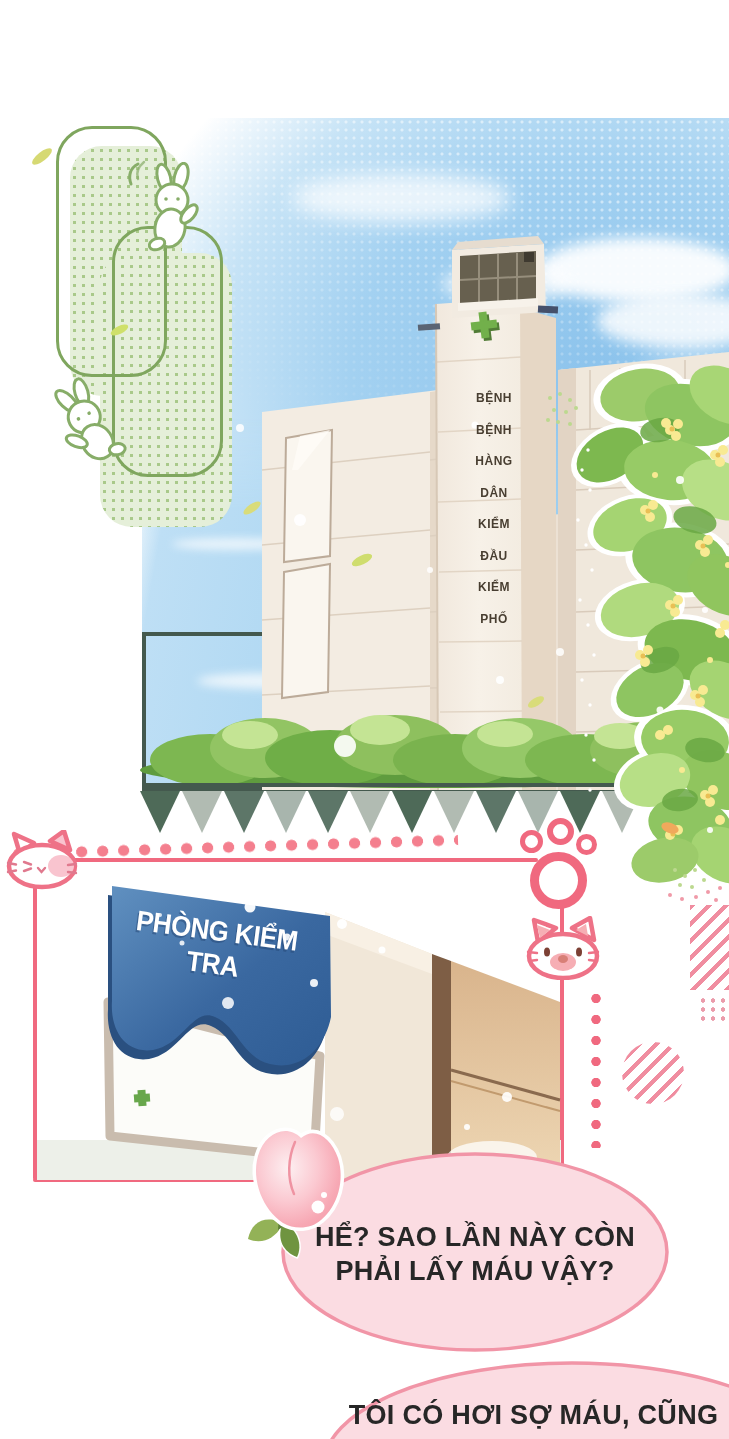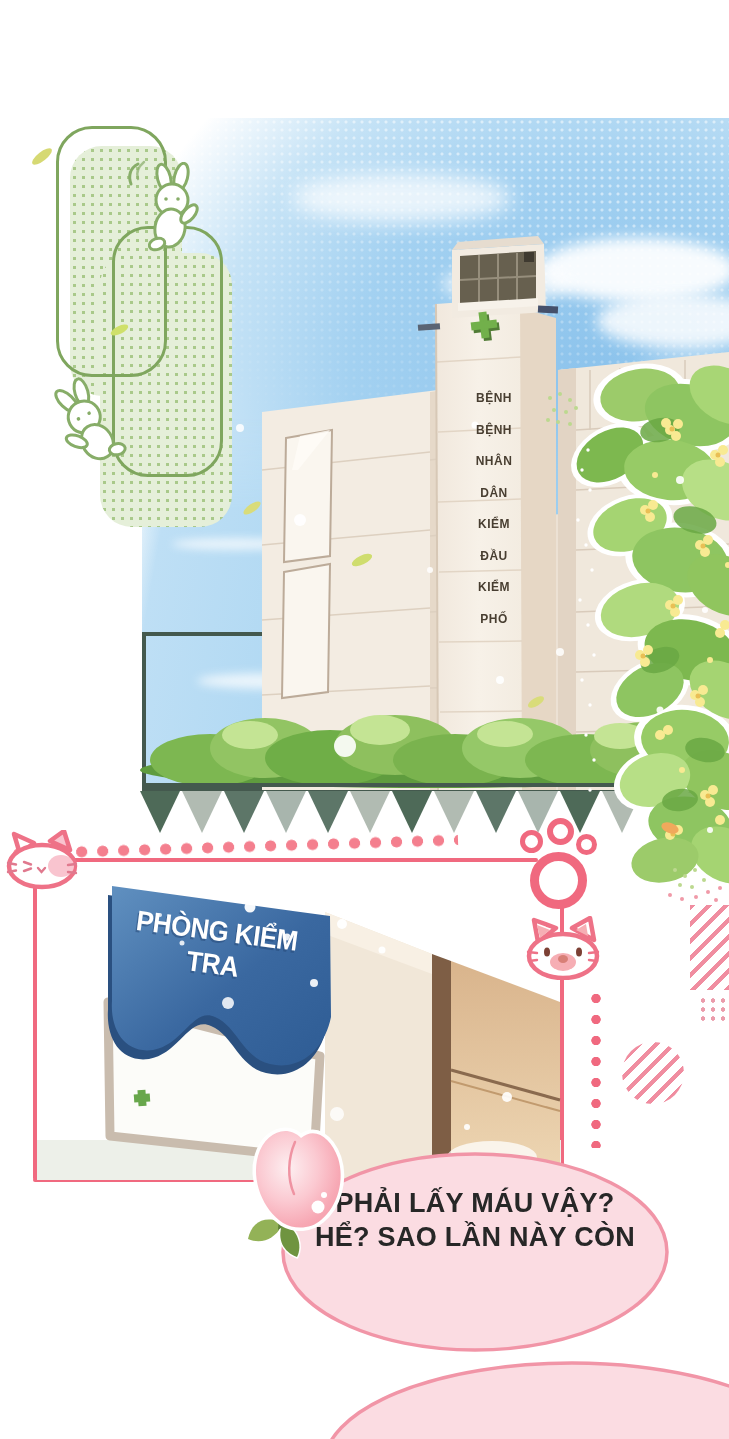--- a/index.html
+++ b/index.html
@@ -44,21 +44,21 @@
   .scatter{background-image:radial-gradient(circle, #eb9cab 2px, rgba(0,0,0,0) 2.4px);background-size:10px 9px;}
   
   #tower-text{left:452px;top:383px;width:84px;text-align:center;color:#483e31;
     font-size:12px;font-weight:700;line-height:31.5px;letter-spacing:.5px;}
   #tower-text span{display:block;}
   #sign-text{left:116px;top:901px;width:208px;text-align:center;color:#fff;
     font-size:26px;font-weight:700;letter-spacing:-.5px;transform:rotate(7.5deg) scaleY(1.08);
     transform-origin:left top;text-shadow:-1px 2px 0 rgba(35,70,115,.5);}
   .bubble-text{color:#272727;font-size:27px;font-weight:700;text-align:center;letter-spacing:.3px;}
   #b1l1{left:295px;top:1214px;width:360px;margin-top:8px;}
-  #b1l2{left:295px;top:1188px;width:360px;}
+  #b1l2{left:295px;top:1256px;width:360px;}
   #b2l1{left:338px;top:1400px;width:391px;}
 </style>
 </head>
 <body>
 
 <div id="stage">
 
   <div id="sky" class="abs">
     <div class="sky-base"></div>
     <div class="sky-low"></div>
@@ -229,21 +229,21 @@
       <circle cx="500" cy="680" r="4" opacity=".9"></circle>
         <circle cx="560" cy="652" r="4" opacity=".85"></circle>
       <circle cx="430" cy="570" r="3" opacity=".85"></circle>
         <circle cx="620" cy="470" r="3.5" opacity=".8"></circle>
     </g>
   </svg>
 
   <div id="tower-text" class="abs">
     <span>BỆNH</span>
     <span>BỆNH</span>
-    <span>NHÂN</span>
+    <span>HÀNG</span>
     <span>DÂN</span>
     <span>KIỂM</span>
     <span>ĐẦU</span>
     <span>KIỂM</span>
     <span>PHỐ</span>
   </div>
 
   <div class="frame1-bottom abs" style="left:142px;top:783px;width:573px;height:4px;"></div>
 
   <div id="pennants" class="abs">
@@ -522,20 +522,21 @@
       <ellipse cx="475" cy="112" rx="192" ry="98"></ellipse>
       <ellipse cx="572" cy="325" rx="248" ry="102"></ellipse>
     </g>
     <g fill="none" stroke="#f195a7" stroke-width="3.5">
       <ellipse cx="475" cy="112" rx="192" ry="98"></ellipse>
       <ellipse cx="572" cy="325" rx="248" ry="102"></ellipse>
     </g>
   </svg>
   <div id="b1l1" class="bubble-text abs">HỂ? SAO LẦN NÀY CÒN</div>
   <div id="b1l2" class="bubble-text abs">PHẢI LẤY MÁU VẬY?</div>
+  <div id="b2l1" class="bubble-text abs">TÔI CÓ HƠI SỢ MÁU, CŨNG</div>
 
   <svg class="abs" style="left:245px;top:1118px;" width="110" height="150" viewBox="0 0 110 150">
     <defs>
       <radialGradient id="peachG" cx="38%" cy="38%" r="78%">
         <stop offset="0" stop-color="#fdeff1"></stop>
           <stop offset=".45" stop-color="#fbc9d1"></stop>
         <stop offset=".78" stop-color="#f7a8b4"></stop>
           <stop offset="1" stop-color="#f59cab"></stop>
       </radialGradient>
     </defs>

